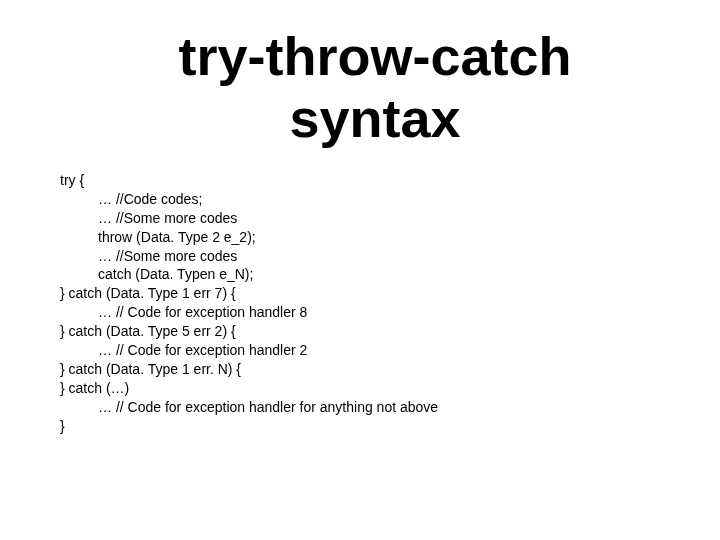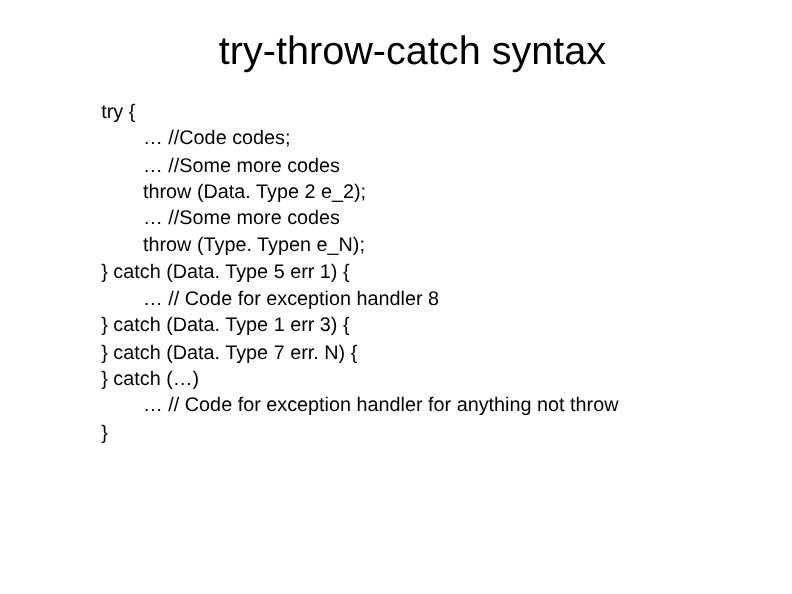--- a/index.html
+++ b/index.html
@@ -9,48 +9,48 @@
     }
     body {
       width: 720px;
       height: 540px;
       background: #ffffff;
       font-family: Arial, Helvetica, sans-serif;
       color: #000000;
       padding: 25px 60px 25px 60px;
     }
     .title {
-      font-size: 36px;
-      font-weight: normal;
+      font-size: 54px;
+      font-weight: bold;
       text-align: center;
       margin-bottom: 22px;
       margin-left: 30px;
     }
     .code-block {
-      font-size: 18px;
+      font-size: 14px;
       line-height: 1.35;
       font-family: Arial, Helvetica, sans-serif;
-      margin-left: 32px;
     }
     .indent {
       padding-left: 38px;
     }
   </style>
 </head>
 <body>
 
 <h1 class="title">try-throw-catch syntax</h1>
 
 <div class="code-block">
   <div>try {</div>
   <div class="indent">… //Code codes;</div>
   <div class="indent">… //Some more codes</div>
   <div class="indent">throw (Data. Type 2 e_2);</div>
   <div class="indent">… //Some more codes</div>
-  <div class="indent">throw (Type. Typen e_N);</div>
-  <div>} catch (Data. Type 5 err 1) {</div>
+  <div class="indent">catch (Data. Typen e_N);</div>
+  <div>} catch (Data. Type 1 err 7) {</div>
   <div class="indent">… // Code for exception handler 8</div>
-  <div>} catch (Data. Type 1 err 3) {</div>
-  <div>} catch (Data. Type 7 err. N) {</div>
+  <div>} catch (Data. Type 5 err 2) {</div>
+  <div class="indent">… // Code for exception handler 2</div>
+  <div>} catch (Data. Type 1 err. N) {</div>
   <div>} catch (…)</div>
-  <div class="indent">… // Code for exception handler for anything not throw</div>
+  <div class="indent">… // Code for exception handler for anything not above</div>
   <div>}</div>
 </div>
 
 </body></html>

